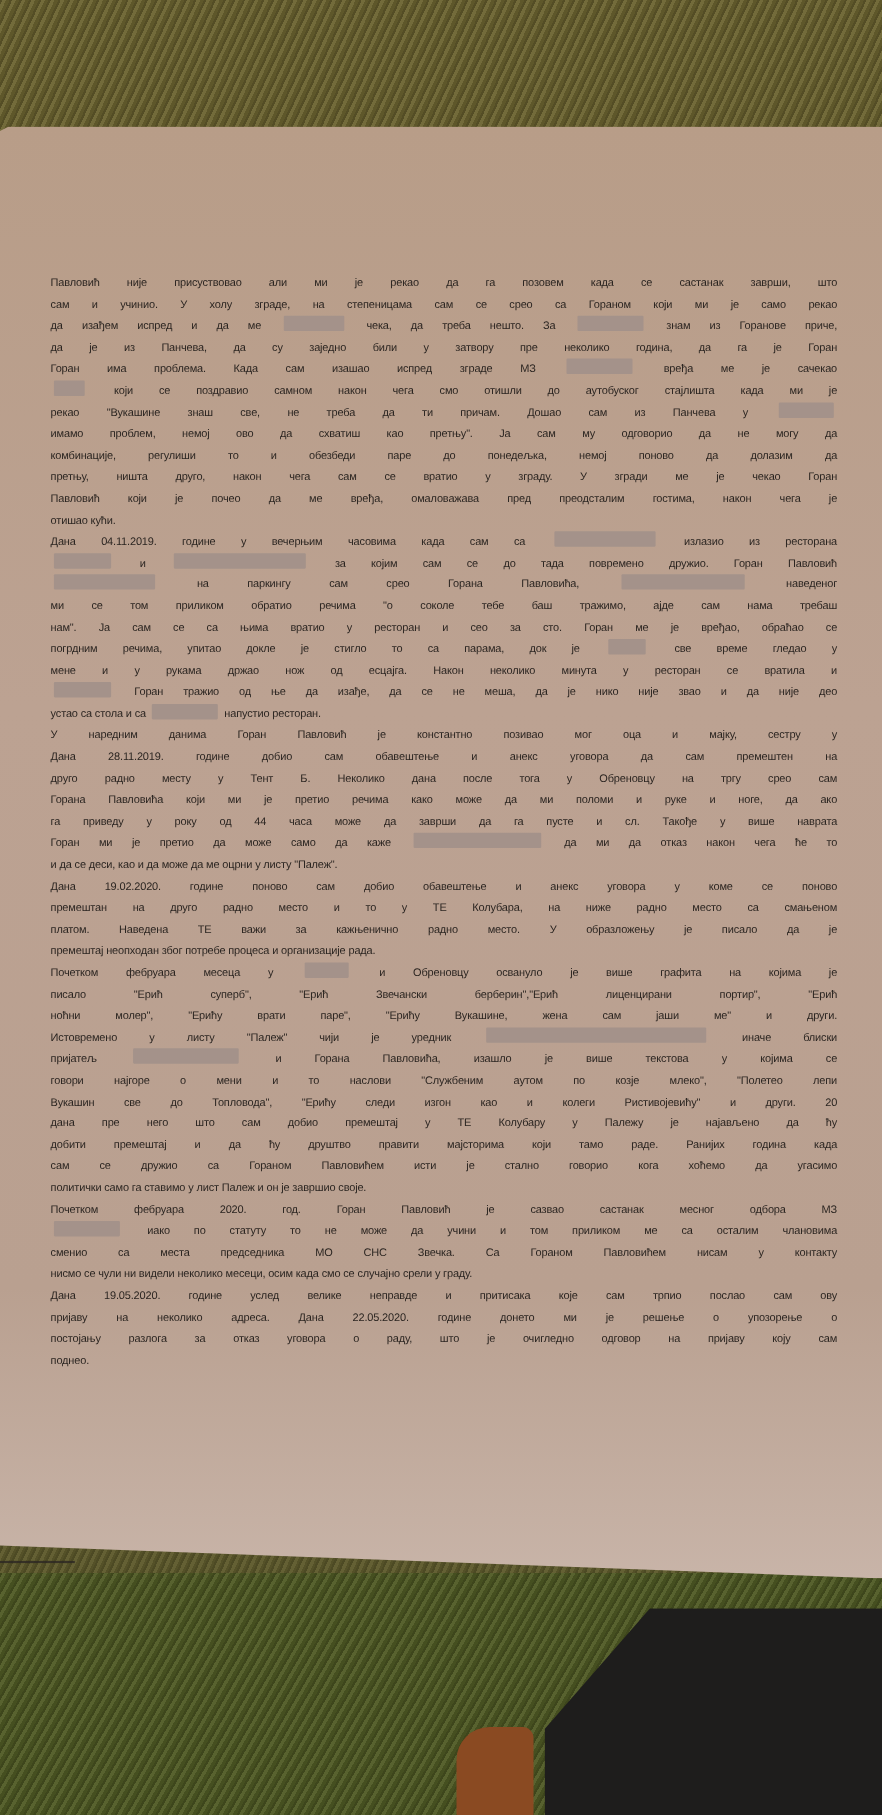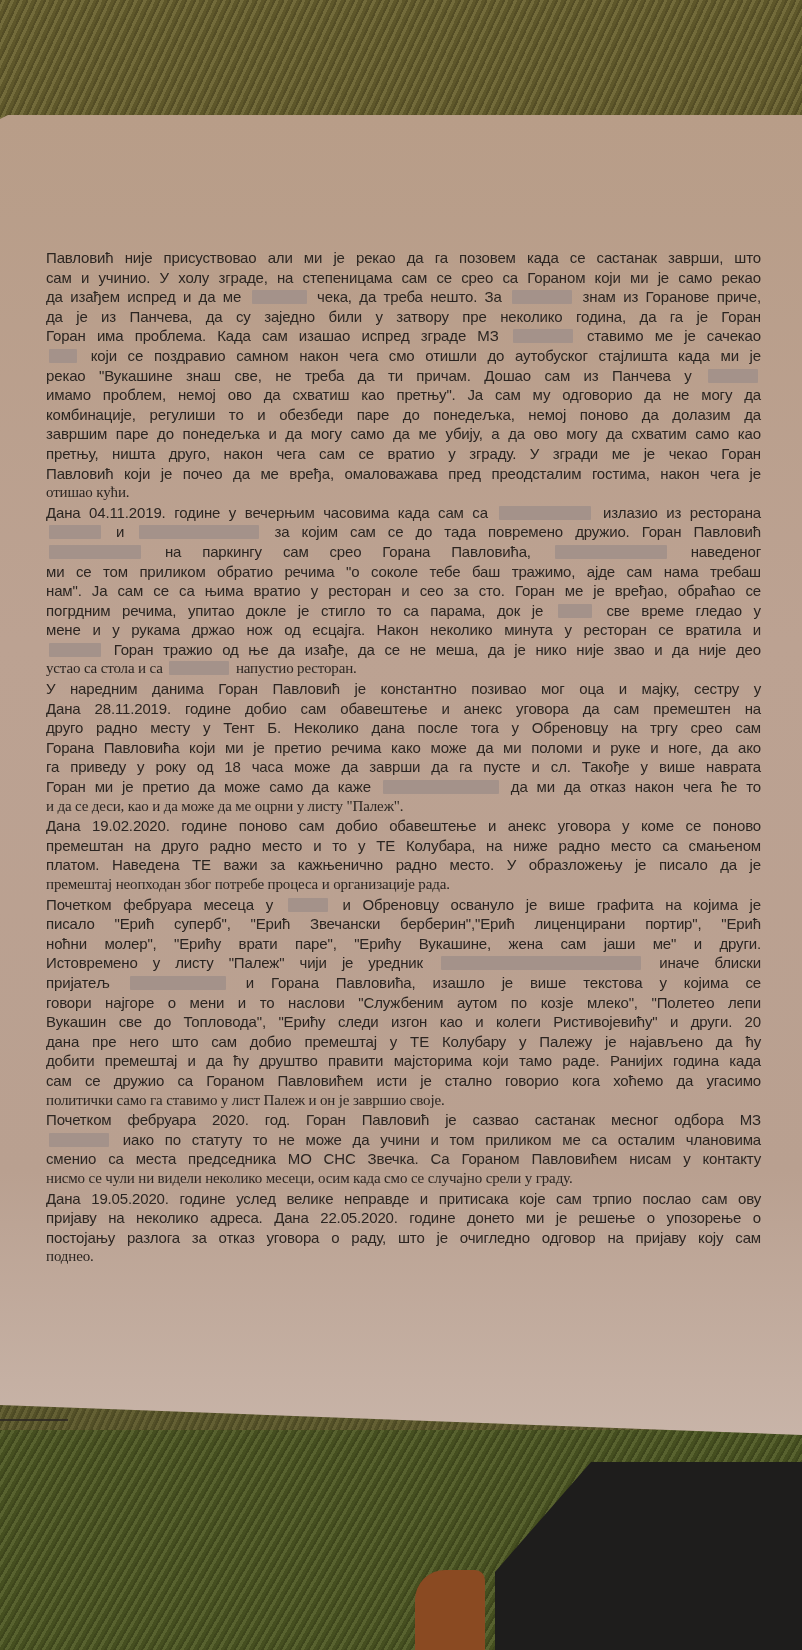--- a/index.html
+++ b/index.html
@@ -28,26 +28,26 @@
       position: absolute; left: 415px; top: 1570px; width: 70px; height: 90px;
       background: #8a4a22; border-radius: 30px 10px 0 0;
     }
     .paper {
       position: absolute; left: 0; top: 115px; width: 802px; height: 1320px;
       background: linear-gradient(180deg, #b89d88 0%, #bca292 40%, #b9a090 80%, #c8b4a8 100%);
       clip-path: polygon(0 4px, 8px 0, 802px 0, 802px 100%, 0 1290px);
     }
     .page-text {
       position: absolute; left: 46px; top: 248px; width: 715px;
-      color: #2b2521; font-size: 15px; line-height: 19.6px;
+      color: #2b2521; font-size: 10px; line-height: 19.6px;
       letter-spacing: -0.15px;
       text-align: justify;
     }
     .line { display: block; height: 19.6px; white-space: nowrap; text-align-last: justify; }
-    .line.last { text-align-last: left; font-family: Liberation Serif, serif; }
+    .line.last { text-align-last: left; }
     .redact {
       display: inline-block; height: 14px; vertical-align: -2px;
       background: #a4928a; border-radius: 1px; margin: 0 3px;
       filter: blur(0.6px);
     }
     .pencil-mark {
       position: absolute; left: 0; top: 1419px; width: 68px; height: 2px;
       background: #2a2522; opacity: 0.8;
     }
   </style>
@@ -60,43 +60,42 @@
 <div class="skin-object"></div>
 
 <div class="paper"></div>
 <div class="pencil-mark"></div>
 
 <div class="page-text" id="page-text">
     <div class="line"><span>Павловић није присуствовао али ми је рекао да га позовем када се састанак заврши, што</span></div>
     <div class="line"><span>сам и учинио. У холу зграде, на степеницама сам се срео са Гораном који ми је само рекао</span></div>
     <div class="line"><span>да изађем испред и да ме</span> <span class="redact" style="width: 55px;"></span> <span>чека, да треба нешто. За</span> <span class="redact" style="width: 60px;"></span> <span>знам из Горанове приче,</span></div>
     <div class="line"><span>да је из Панчева, да су заједно били у затвору пре неколико година, да га је Горан</span></div>
-    <div class="line"><span>Горан има проблема. Када сам изашао испред зграде МЗ</span> <span class="redact" style="width: 60px;"></span> <span>ставимо ме је сачекао</span></div>
+    <div class="line"><span>Горан има проблема. Када сам изашао испред зграде МЗ</span> <span class="redact" style="width: 60px;"></span> <span>вређа ме је сачекао</span></div>
     <div class="line"><span class="redact" style="width: 28px;"></span> <span>који се поздравио самном након чега смо отишли до аутобуског стајлишта када ми је</span></div>
     <div class="line"><span>рекао "Вукашине знаш све, не треба да ти причам. Дошао сам из Панчева у</span> <span class="redact" style="width: 50px;"></span></div>
     <div class="line"><span>имамо проблем, немој ово да схватиш као претњу". Ја сам му одговорио да не могу да</span></div>
     <div class="line"><span>комбинације, регулиши то и обезбеди паре до понедељка, немој поново да долазим да</span></div>
-    <div class="line"><span>завршим паре до понедељка и да могу само да ме убију, а да ово могу да схватим само као</span></div>
     <div class="line"><span>претњу, ништа друго, након чега сам се вратио у зграду. У згради ме је чекао Горан</span></div>
     <div class="line"><span>Павловић који је почео да ме вређа, омаловажава пред преодсталим гостима, након чега је</span></div>
     <div class="line last"><span>отишао кући.</span></div>
     <div class="line"><span>Дана 04.11.2019. године у вечерњим часовима када сам са</span> <span class="redact" style="width: 92px;"></span> <span>излазио из ресторана</span></div>
     <div class="line"><span class="redact" style="width: 52px;"></span> <span>и</span> <span class="redact" style="width: 120px;"></span> <span>за којим сам се до тада повремено дружио. Горан Павловић</span></div>
     <div class="line"><span class="redact" style="width: 92px;"></span> <span>на паркингу сам срео Горана Павловића,</span> <span class="redact" style="width: 112px;"></span> <span>наведеног</span></div>
     <div class="line"><span>ми се том приликом обратио речима "о соколе тебе баш тражимо, ајде сам нама требаш</span></div>
     <div class="line"><span>нам". Ја сам се са њима вратио у ресторан и сео за сто. Горан ме је  вређао, обраћао се</span></div>
     <div class="line"><span>погрдним речима, упитао докле је стигло то са парама, док је</span> <span class="redact" style="width: 34px;"></span> <span>све време гледао у</span></div>
     <div class="line"><span>мене и у рукама држао нож од есцајга. Након неколико минута у ресторан се вратила и</span></div>
     <div class="line"><span class="redact" style="width: 52px;"></span> <span>Горан тражио од ње да изађе, да се не меша, да је нико није звао и да није део</span></div>
     <div class="line last"><span>устао са стола и са</span> <span class="redact" style="width: 60px;"></span> <span>напустио ресторан.</span></div>
     <div class="line"><span>У наредним данима Горан Павловић је константно позивао мог оца и мајку, сестру у</span></div>
     <div class="line"><span>Дана 28.11.2019. године  добио сам обавештење и анекс уговора да сам премештен на</span></div>
     <div class="line"><span>друго радно месту у Тент Б. Неколико дана после тога у Обреновцу на тргу срео сам</span></div>
     <div class="line"><span>Горана Павловића који ми је претио речима како може да ми поломи и руке и ноге, да ако</span></div>
-    <div class="line"><span>га приведу у року од 18 часа може да заврши да га пусте и сл. Такође у више наврата</span></div>
+    <div class="line"><span>га приведу у року од 44 часа може да заврши да га пусте и сл. Такође у више наврата</span></div>
     <div class="line"><span>Горан ми је претио да може само да каже</span> <span class="redact" style="width: 116px;"></span> <span>да ми да отказ након чега ће то</span></div>
     <div class="line last"><span>и да се деси, као и да може да ме оцрни у листу "Палеж".</span></div>
     <div class="line"><span>Дана 19.02.2020. године поново сам добио обавештење и анекс уговора у коме се поново</span></div>
     <div class="line"><span>премештан на друго радно место и то у ТЕ Колубара, на ниже радно место са смањеном</span></div>
     <div class="line"><span>платом. Наведена ТЕ важи за кажњенично радно место. У образложењу је писало да је</span></div>
     <div class="line last"><span>премештај неопходан због потребе процеса и организације рада.</span></div>
     <div class="line"><span>Почетком фебруара месеца у</span> <span class="redact" style="width: 40px;"></span> <span>и Обреновцу освануло је више графита на којима је</span></div>
     <div class="line"><span>писало "Ерић суперб", "Ерић Звечански берберин","Ерић лиценцирани портир", "Ерић</span></div>
     <div class="line"><span>ноћни молер", "Ерићу врати паре", "Ерићу Вукашине, жена сам јаши ме" и други.</span></div>
     <div class="line"><span>Истовремено у листу "Палеж" чији је уредник</span> <span class="redact" style="width: 200px;"></span> <span>иначе блиски</span></div>

